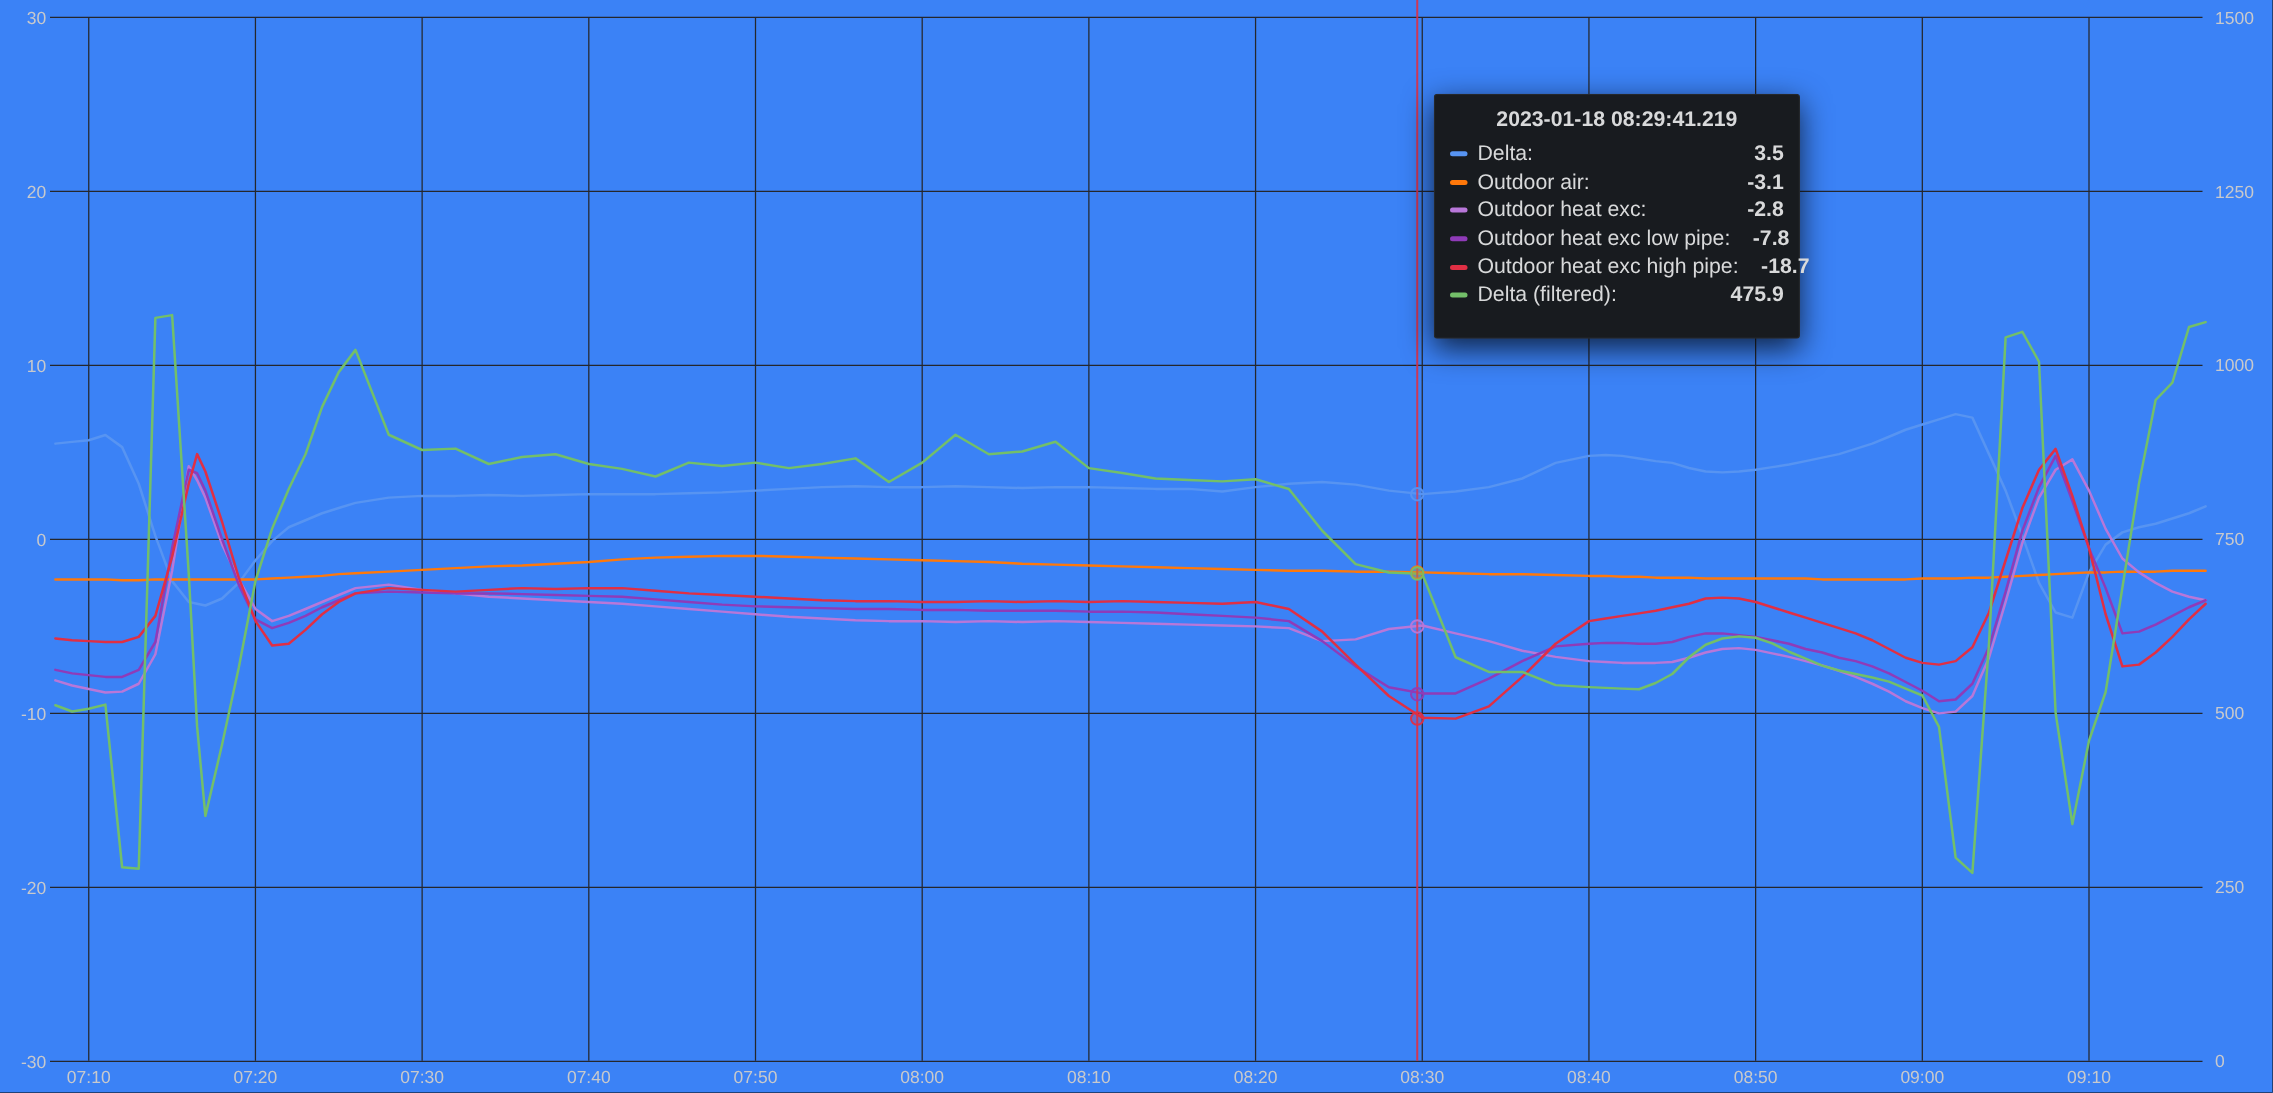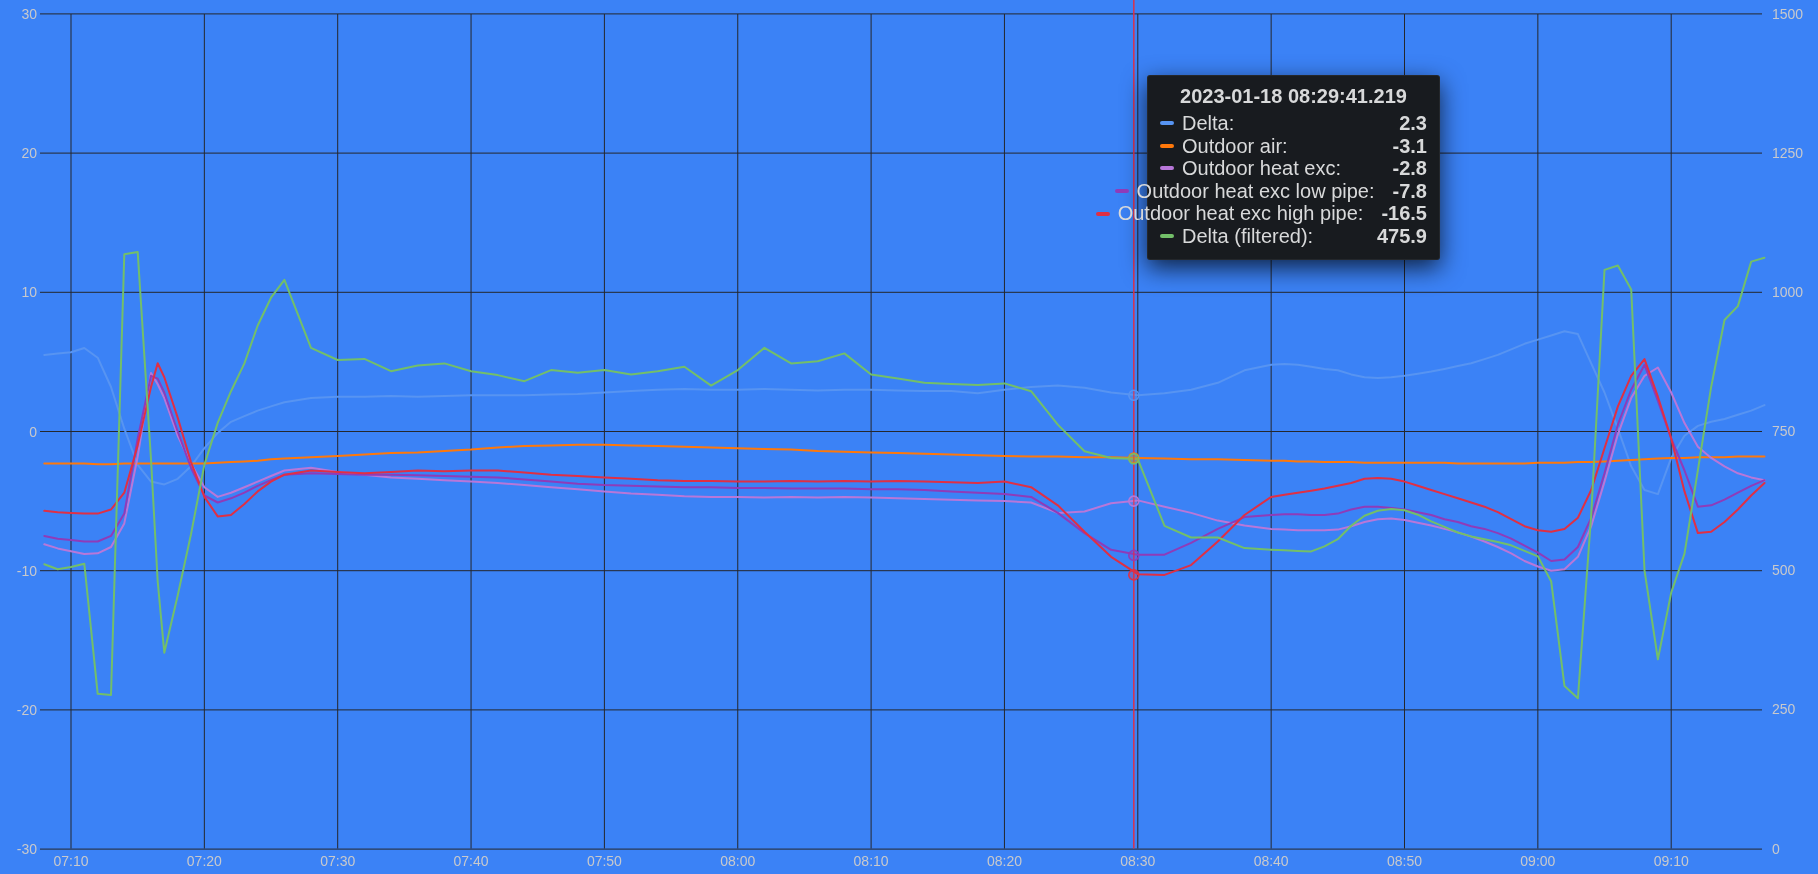--- a/index.html
+++ b/index.html
@@ -15,38 +15,37 @@
     font-size:14px;
     fill:#c8c9cc;
   }
   .tooltip{
     position:absolute;
     box-sizing:border-box;
     background:#181b1f;
     border:1px solid rgba(255,255,255,0.055);
     border-radius:3px;
     box-shadow:0 8px 24px rgba(1,4,9,0.75);
-    padding:10px 12px 11px 12px;
+    padding:10px 12px 22px 12px;
     color:#d8d9da;
-    font-size:20px;
+    font-size:17px;
     z-index:5;
   }
   .tooltip-title{
     text-align:center;
     font-weight:bold;
     margin-bottom:6px;
     line-height:20px;
     white-space:nowrap;
   }
   .tooltip-row{
     display:flex;
     align-items:center;
     line-height:22.6px;
     white-space:nowrap;
-    justify-content:flex-end;
   }
   .tooltip-swatch{
     display:inline-block;
     width:14px;height:4px;
     border-radius:2px;
     margin-right:8px;
     flex:0 0 auto;
   }
   .tooltip-label{flex:1 1 auto; padding-right:18px;}
   .tooltip-value{font-weight:bold; text-align:right;}
@@ -121,41 +120,41 @@
       <circle cx="1133.7994999999999" cy="555.388" r="5" fill="#8f3bb8" fill-opacity="0.25" stroke="#8f3bb8" stroke-width="1.6" stroke-opacity="0.95"></circle>
       <circle cx="1133.7994999999999" cy="574.876" r="5" fill="#e02f44" fill-opacity="0.25" stroke="#e02f44" stroke-width="1.6" stroke-opacity="0.95"></circle>
     </svg>
 
   <div class="tooltip" id="tooltip" style="left: 1147px; top: 75px; width: 293px;">
     <div class="tooltip-title">2023-01-18 08:29:41.219</div>
     <div id="tooltip-rows">
         <div class="tooltip-row">
           <span class="tooltip-swatch" style="background: rgb(87, 148, 242);"></span>
           <span class="tooltip-label">Delta:</span>
-          <span class="tooltip-value">2.3</span>
+          <span class="tooltip-value">3.5</span>
         </div>
         <div class="tooltip-row">
           <span class="tooltip-swatch" style="background: rgb(255, 120, 10);"></span>
           <span class="tooltip-label">Outdoor air:</span>
           <span class="tooltip-value">-3.1</span>
         </div>
         <div class="tooltip-row">
           <span class="tooltip-swatch" style="background: rgb(184, 119, 217);"></span>
           <span class="tooltip-label">Outdoor heat exc:</span>
           <span class="tooltip-value">-2.8</span>
         </div>
         <div class="tooltip-row">
           <span class="tooltip-swatch" style="background: rgb(143, 59, 184);"></span>
           <span class="tooltip-label">Outdoor heat exc low pipe:</span>
           <span class="tooltip-value">-7.8</span>
         </div>
         <div class="tooltip-row">
           <span class="tooltip-swatch" style="background: rgb(224, 47, 68);"></span>
           <span class="tooltip-label">Outdoor heat exc high pipe:</span>
-          <span class="tooltip-value">-16.5</span>
+          <span class="tooltip-value">-18.7</span>
         </div>
         <div class="tooltip-row">
           <span class="tooltip-swatch" style="background: rgb(115, 191, 105);"></span>
           <span class="tooltip-label">Delta (filtered):</span>
           <span class="tooltip-value">475.9</span>
         </div>
       </div>
   </div>
 </div>
 

